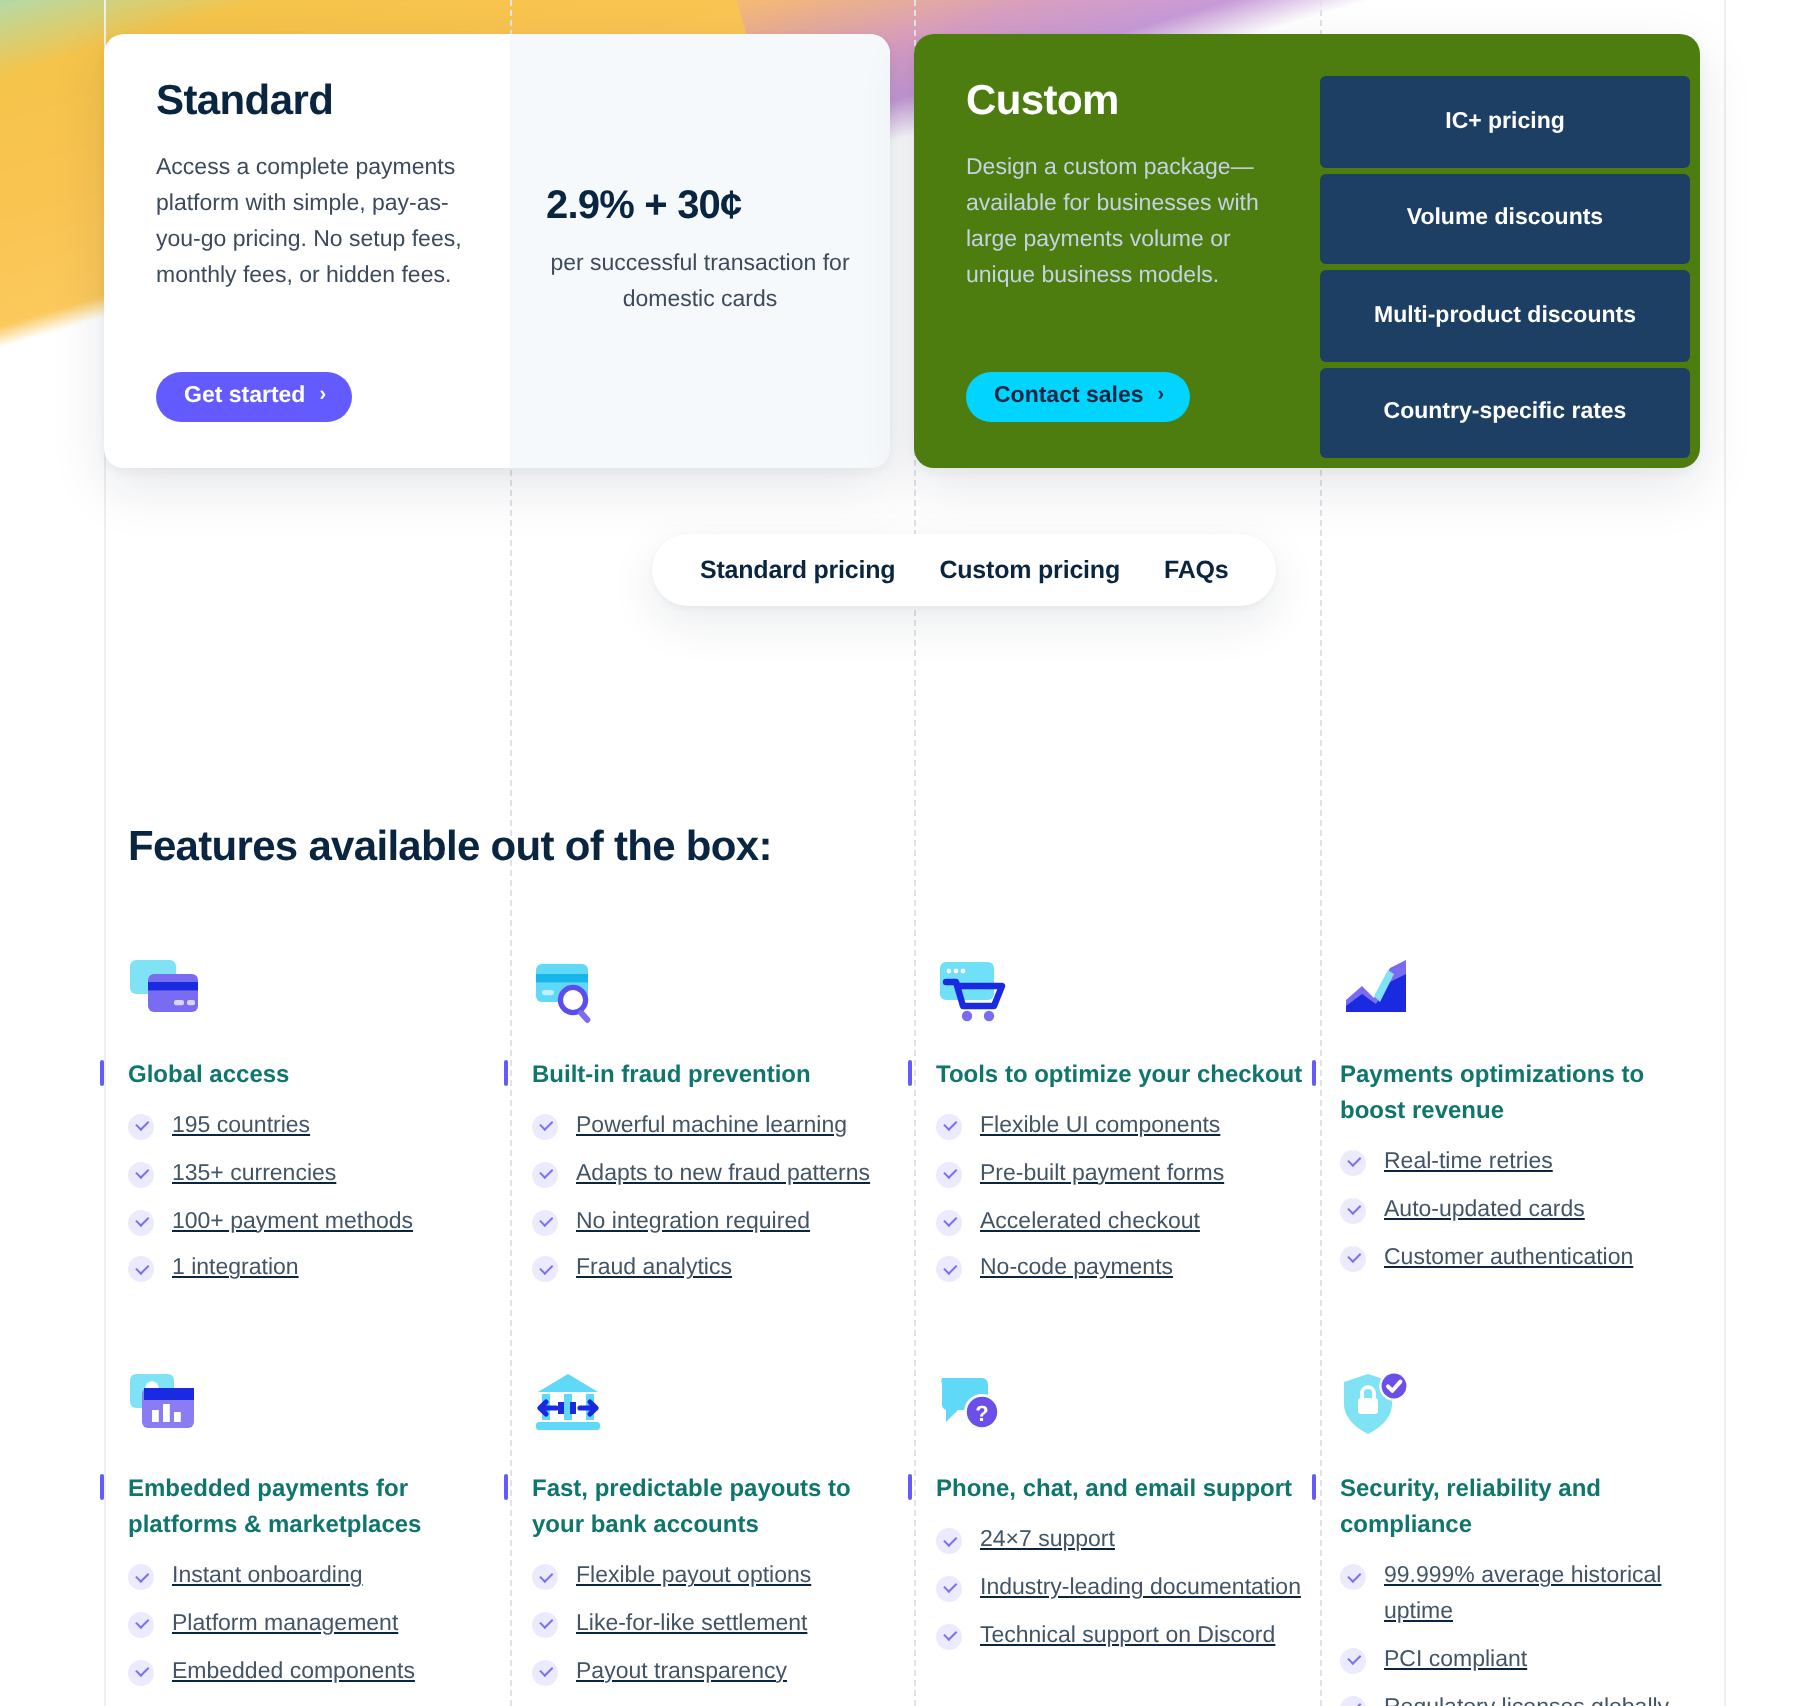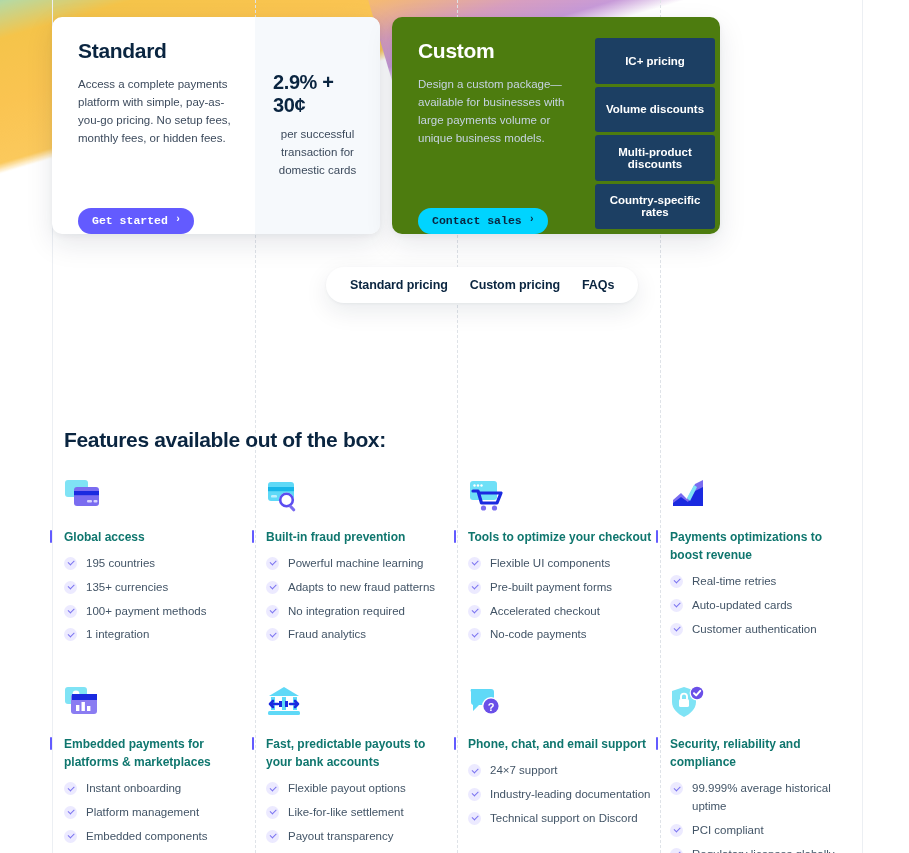--- a/index.html
+++ b/index.html
@@ -91,21 +91,21 @@
     z-index: 2;
     width: 909px;
     height: 853px;
   }
 
   
   .cards {
     position: absolute;
     top: 17px;
     left: 52px;
-    width: 668px;
+    width: 798px;
     display: flex;
     gap: 12px;
   }
 
   .card {
     border-radius: 10px;
     overflow: hidden;
     display: flex;
     box-shadow: 0 10px 28px rgba(16,30,54,0.10), 0 2px 6px rgba(16,30,54,0.05);
   }
@@ -132,42 +132,42 @@
 
   .card-desc {
     font-size: 11.5px;
     line-height: 1.58;
     color: #3c4a5c;
   }
   .card-custom .card-desc { color: #c6d3e2; }
 
   .cta {
     margin-top: auto;
+    margin-bottom: 23px;
     display: inline-flex;
     gap: 7px;
     padding: 6px 13px 7px 14px;
     border-radius: 16px;
     font-size: 11.5px;
     font-weight: 700;
     cursor: pointer;
     border: none;
     width: fit-content;
     white-space: nowrap;
-    font-family: Liberation Mono, monospace;
   }
   .cta-primary { background: #635bff; color: #ffffff; }
   .cta-accent  { background: #00d4ff; color: #0a2540; }
   .cta .chev { font-size: 10px; font-weight: 700; }
 
   .card-right {
     flex: 1;
     background: #f6f9fc;
     display: flex;
     flex-direction: column;
-    align-items: flex-end;
+    align-items: flex-start;
     justify-content: center;
     padding: 0 18px;
   }
   .price-big {
     font-size: 20px;
     font-weight: 700;
     letter-spacing: -0.4px;
     color: #0a2540;
     margin-bottom: 9px;
   }
@@ -217,21 +217,21 @@
     font-weight: 700;
     color: #0a2540;
     letter-spacing: -0.1px;
     cursor: pointer;
     white-space: nowrap;
   }
 
   
   .features-heading {
     position: absolute;
-    top: 428px;
+    top: 412px;
     left: 64px;
     font-size: 21px;
     font-weight: 700;
     letter-spacing: -0.35px;
     color: #0a2540;
   }
 
   .grid {
     position: absolute;
     top: 478px;
@@ -260,21 +260,21 @@
     content: "";
     position: absolute;
     left: -14px;
     top: 2px;
     width: 2px;
     height: 13px;
     background: #635bff;
     border-radius: 1px;
   }
 
-  .feat-list { list-style: none; }
+  .feat-list { list-style: none; text-decoration: underline; }
   .feat-list li {
     display: flex;
     gap: 9px;
     align-items: flex-start;
     font-size: 11.5px;
     line-height: 1.55;
     color: #425466;
     margin-bottom: 6px;
   }
   .check {

